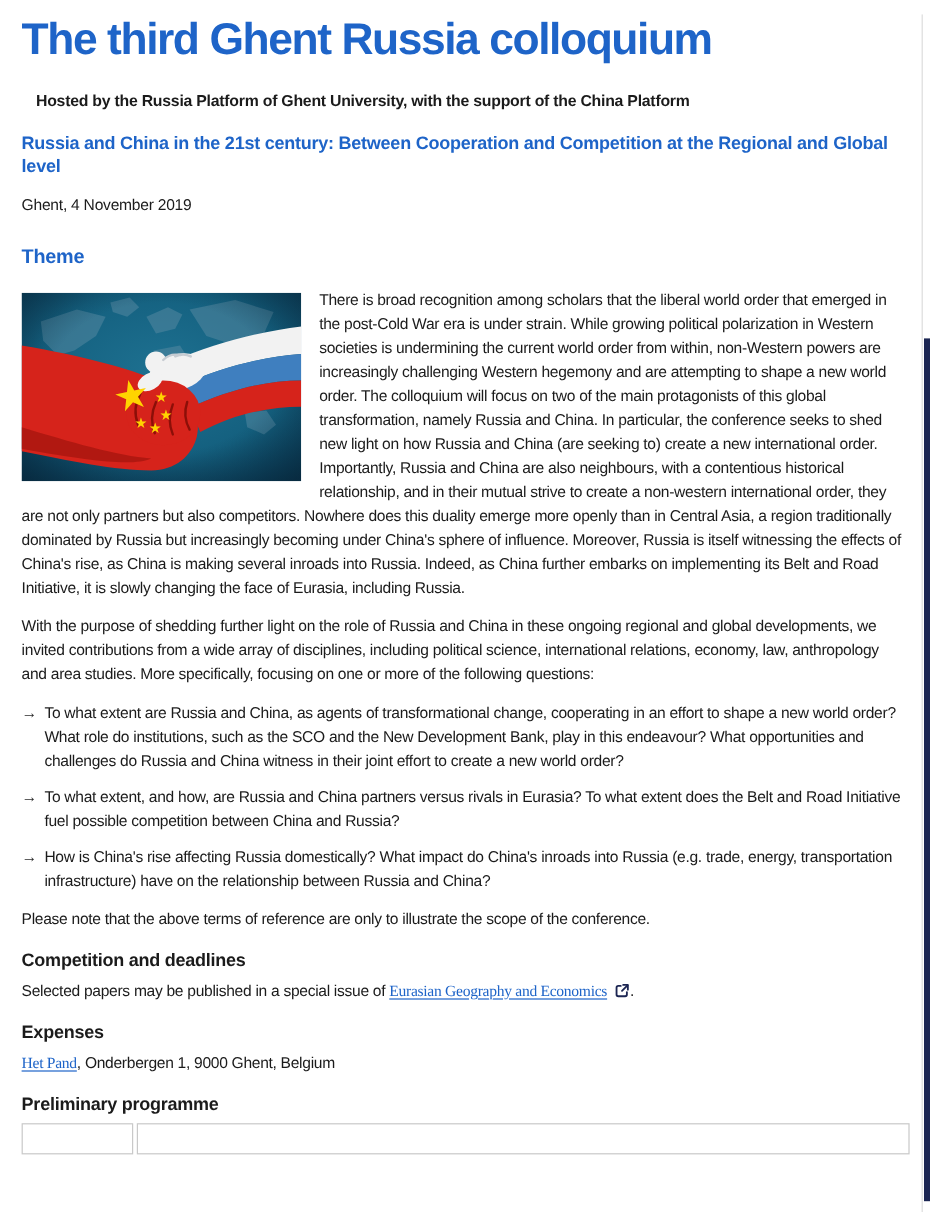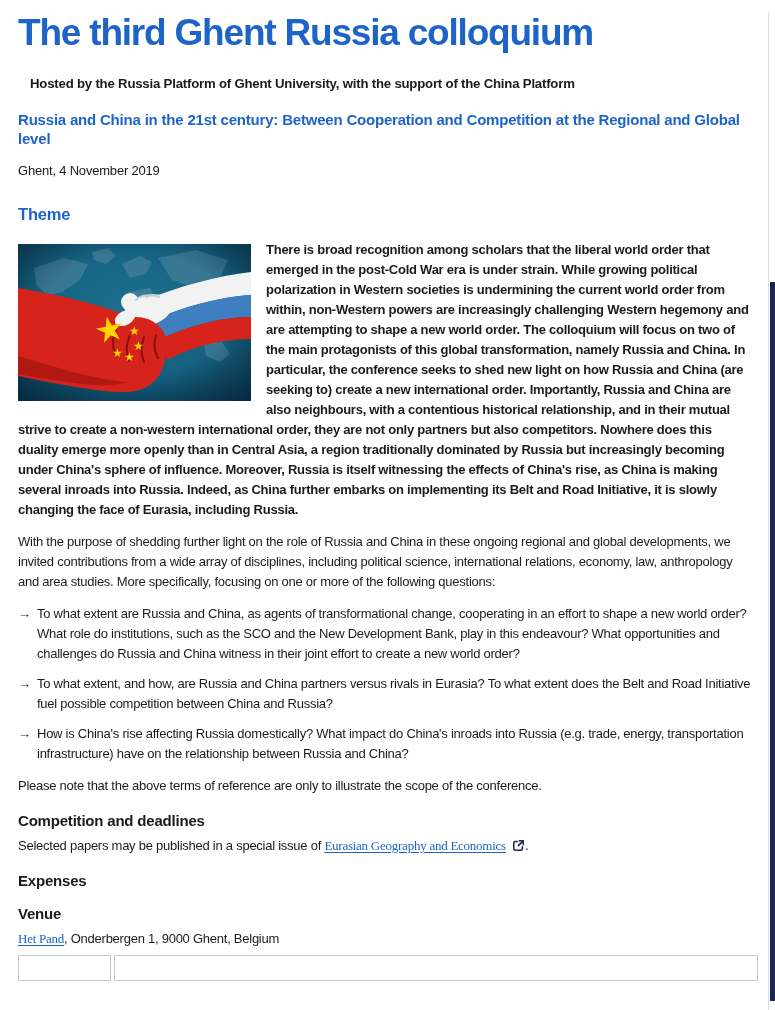--- a/index.html
+++ b/index.html
@@ -28,21 +28,21 @@
   }
   .dateline{margin:15px 0 4px;font-size:13px;letter-spacing:-0.2px;}
 
   .section-blue{margin:27px 0 0;font-size:16.5px;font-weight:700;color:var(--accent);letter-spacing:-0.2px;}
 
   .theme-flow{margin-top:16px;}
   .figure{float:left;margin:4px 15px 10px 0;width:233px;height:157px;}
   .figure svg{display:block;width:233px;height:157px;}
 
   p.body{font-size:13px;line-height:20px;letter-spacing:-0.25px;margin:12px 0 0;color:var(--text);}
-  .theme-flow p.body{margin-top:0;font-weight:bold;}
+  .theme-flow p.body{margin-top:0;}
   .clear{clear:both;}
 
   ul.questions{list-style:none;margin:12px 0 0;padding:0;}
   ul.questions li{
     position:relative;padding-left:19px;margin-top:10px;
     font-size:13px;line-height:20px;letter-spacing:-0.25px;
   }
   ul.questions li:first-child{margin-top:0;}
   ul.questions .arrow{position:absolute;left:0;top:0;color:#2b2b2b;}
 
@@ -159,23 +159,23 @@
     <p class="body">
       <span>Selected papers may be published in a special issue of </span><a class="link" href="#">Eurasian Geography and Economics</a><span class="ext-icon"><svg width="13" height="13" viewBox="0 0 16 16">
             <path d="M6.5 3.2 H4 A1.8 1.8 0 0 0 2.2 5 V12 A1.8 1.8 0 0 0 4 13.8 H11 A1.8 1.8 0 0 0 12.8 12 V9.5" stroke="currentColor" stroke-width="1.9" fill="none" stroke-linecap="round"></path>
             <path d="M9 2.2 H13.8 V7" stroke="currentColor" stroke-width="1.9" fill="none" stroke-linecap="round" stroke-linejoin="round"></path>
             <path d="M13.4 2.6 L7.8 8.2" stroke="currentColor" stroke-width="1.9" stroke-linecap="round"></path>
           </svg></span><span>.</span>
     </p>
 
     <h3 class="section">Expenses</h3>
 
-    <h3 class="section">Venue</h3>
     <p class="body"><a class="link" href="#">Het Pand</a><span>, Onderbergen 1, 9000 Ghent, Belgium</span></p>
 
+    <h3 class="section">Preliminary programme</h3>
     <div class="programme-table">
       <div class="cell c1"></div>
       <div class="cell c2"></div>
     </div>
 
   </main>
 
   <div class="scroll-rail">
     <div class="scroll-thumb"></div>
   </div>

